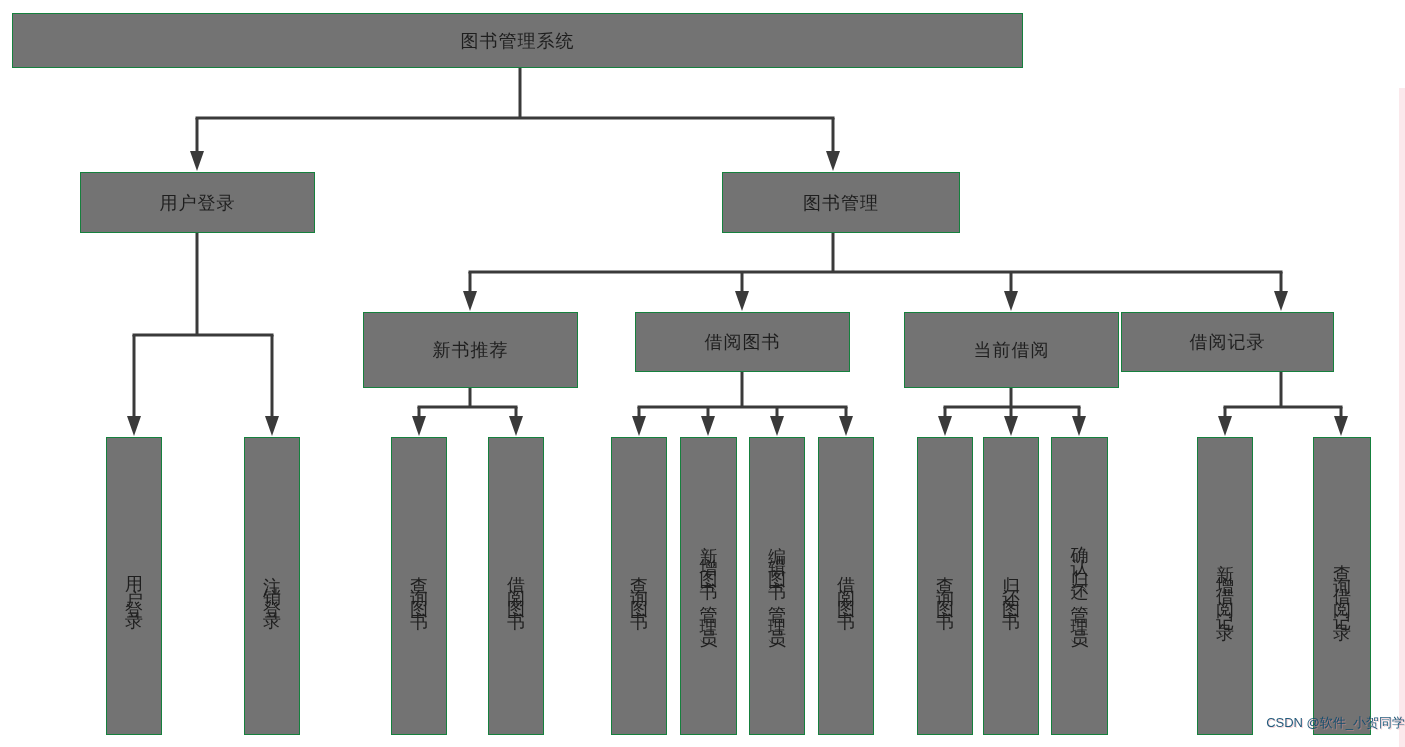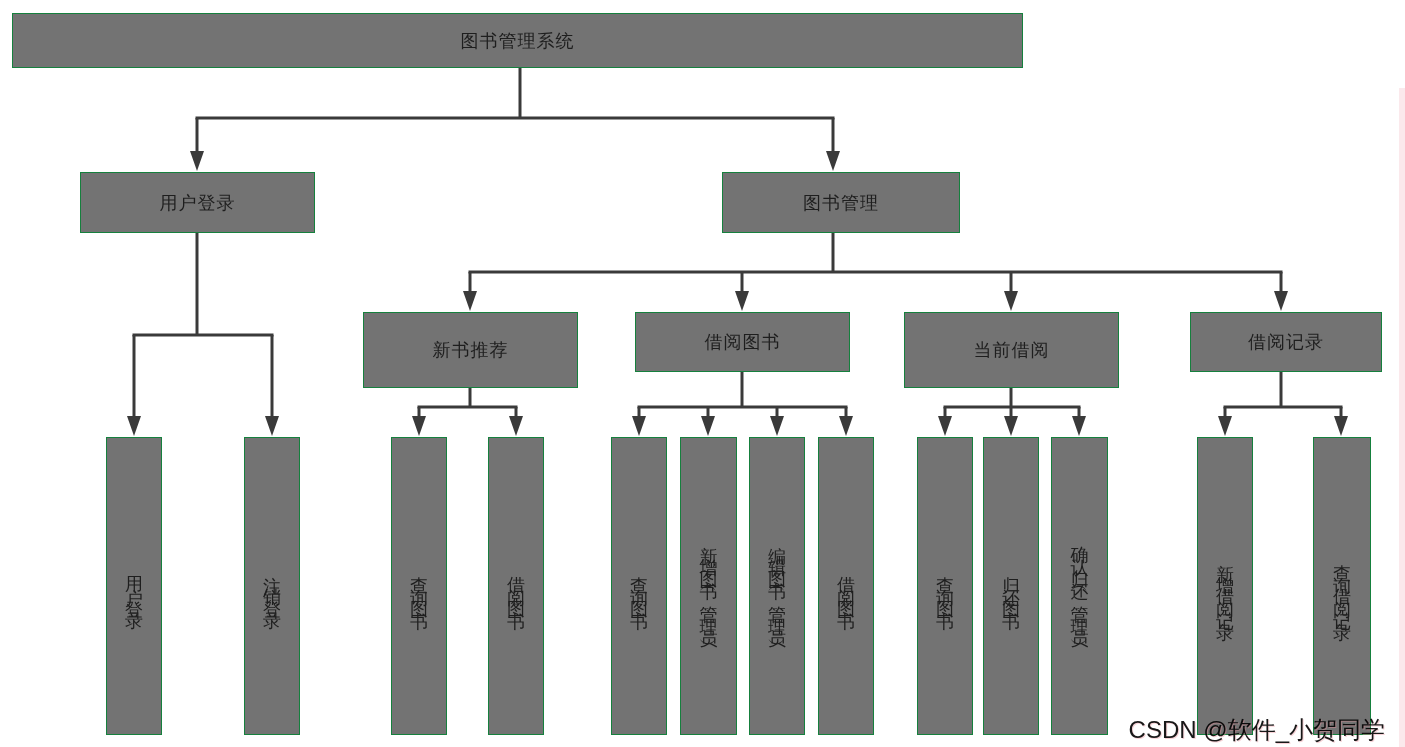--- a/index.html
+++ b/index.html
@@ -20,22 +20,22 @@
   }
   .node.v span{
     writing-mode:vertical-rl;text-orientation:mixed;
     font-size:18px;letter-spacing:12px;color:#1e1e1e;line-height:1;
   }
   .edge-strip{
     position:absolute;right:0;top:88px;width:6px;height:659px;
     background:#fbe9ec;z-index:0;
   }
   .watermark{
-    position:absolute;right:20px;top:714px;z-index:3;
-    font-size:24px;color:#000000;white-space:nowrap;opacity:.9;
+    position:absolute;right:0;top:714px;z-index:3;
+    font-size:13px;color:#0c4a6e;white-space:nowrap;opacity:.9;
     text-shadow:1px 1px 0 rgba(236,146,158,0.45);
   }
 </style>
 </head>
 <body>
 
 <div class="stage">
 
   <div class="edge-strip"></div>
 
@@ -114,21 +114,21 @@
 
   <div class="node h" style="left:363px;top:312px;width:215px;height:76px">
     <span>新书推荐</span>
   </div>
   <div class="node h" style="left:635px;top:312px;width:215px;height:60px">
     <span>借阅图书</span>
   </div>
   <div class="node h" style="left:904px;top:312px;width:215px;height:76px">
     <span>当前借阅</span>
   </div>
-  <div class="node h" style="left:1190px;top:312px;width:192px;height:60px">
+  <div class="node h" style="left:1121px;top:312px;width:213px;height:60px">
     <span>借阅记录</span>
   </div>
 
   <div class="node v" style="left:106px;top:437px;width:56px;height:298px">
     <span>用户登录</span>
   </div>
   <div class="node v" style="left:244px;top:437px;width:56px;height:298px">
     <span>注销登录</span>
   </div>
 

